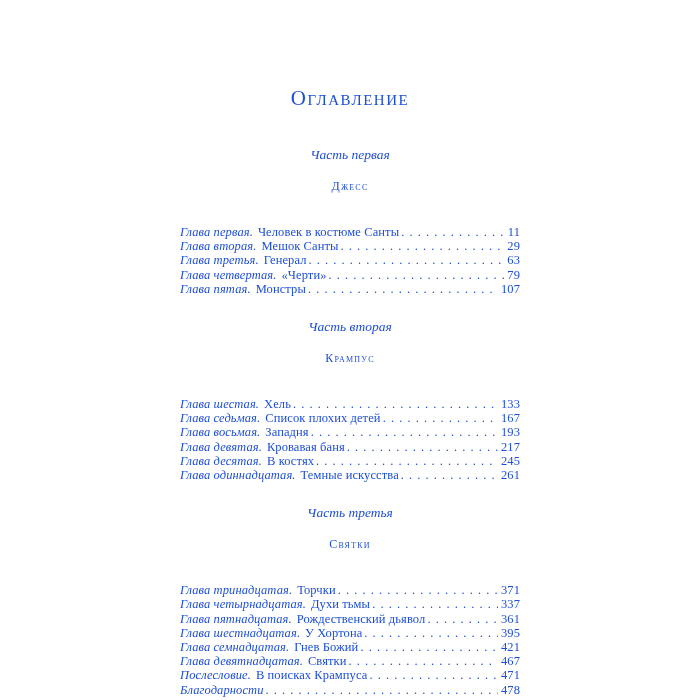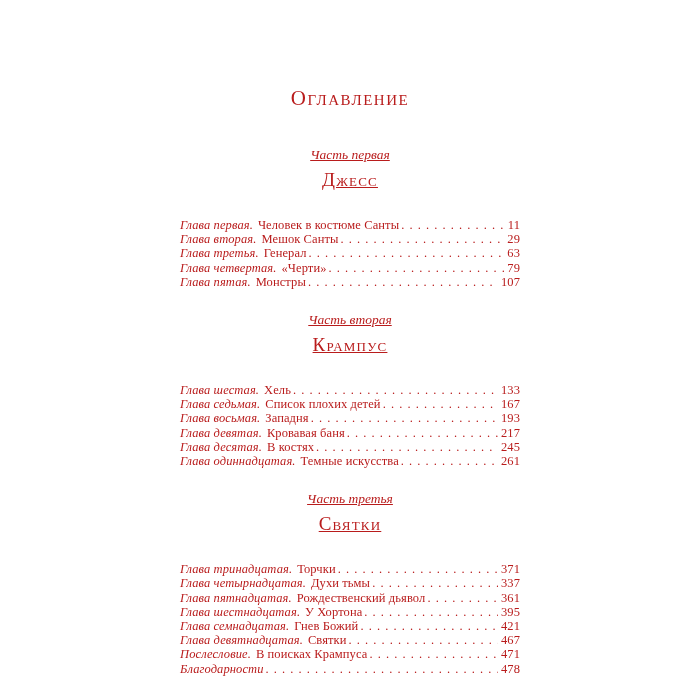--- a/index.html
+++ b/index.html
@@ -7,53 +7,52 @@
     padding: 0;
     background: #ffffff;
   }
   .page {
     position: relative;
     width: 700px;
     height: 700px;
     background: #ffffff;
     overflow: hidden;
     font-family: "Liberation Serif", "DejaVu Serif", serif;
-    color: #b91c1c;
+    color: #1d4ed8;
   }
   .content {
     width: 340px;
     margin: 0 auto;
     padding-top: 86px;
   }
   .toc-title {
     text-align: center;
     font-variant: small-caps;
     font-size: 21px;
     letter-spacing: 1.5px;
     line-height: 24px;
   }
   .part-section .part-header {
     text-align: center;
   }
   .part-section:nth-of-type(1) .part-header { margin-top: 37px; }
   .part-header {
     margin-top: 23px;
-    text-decoration: underline;
   }
   .part-label {
     font-style: italic;
     font-size: 13.5px;
     line-height: 16px;
   }
   .part-name {
     font-variant: small-caps;
-    font-size: 19px;
+    font-size: 12px;
     letter-spacing: 1.2px;
     line-height: 19px;
-    margin-top: 7px;
+    margin-top: 14px;
   }
   .toc-list {
     margin-top: 29px;
   }
   .entry {
     display: flex;
     align-items: baseline;
     font-size: 12.5px;
     line-height: 14.2px;
     letter-spacing: 0.1px;

